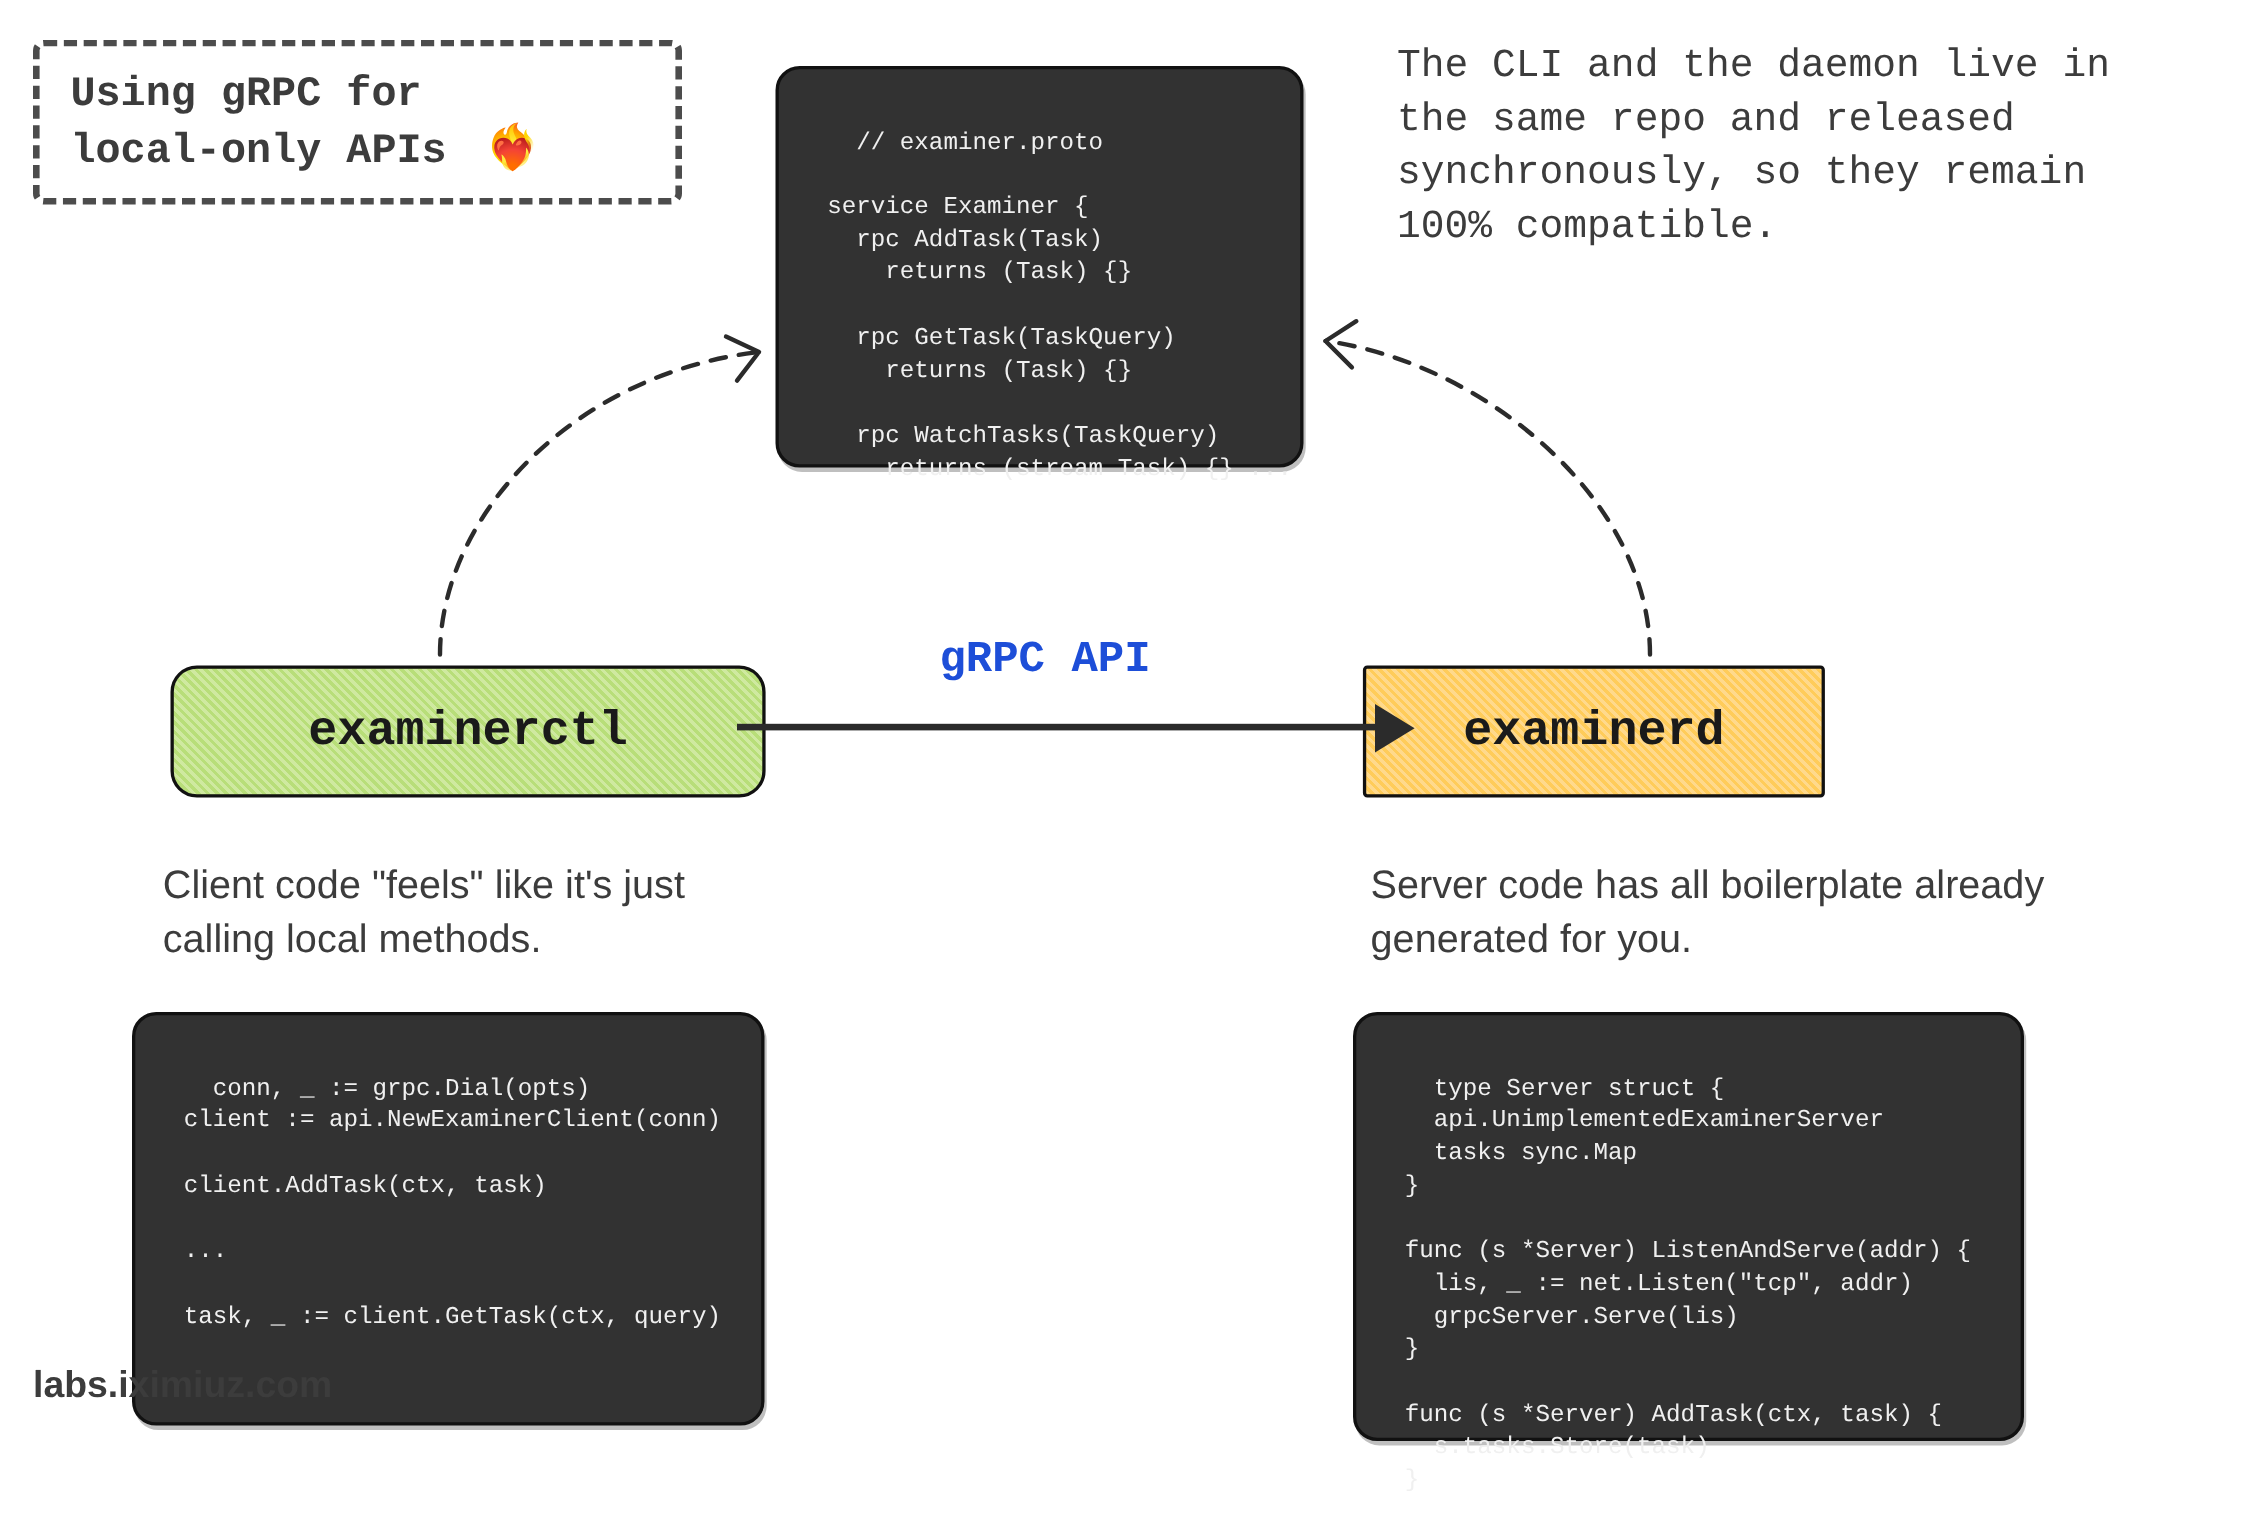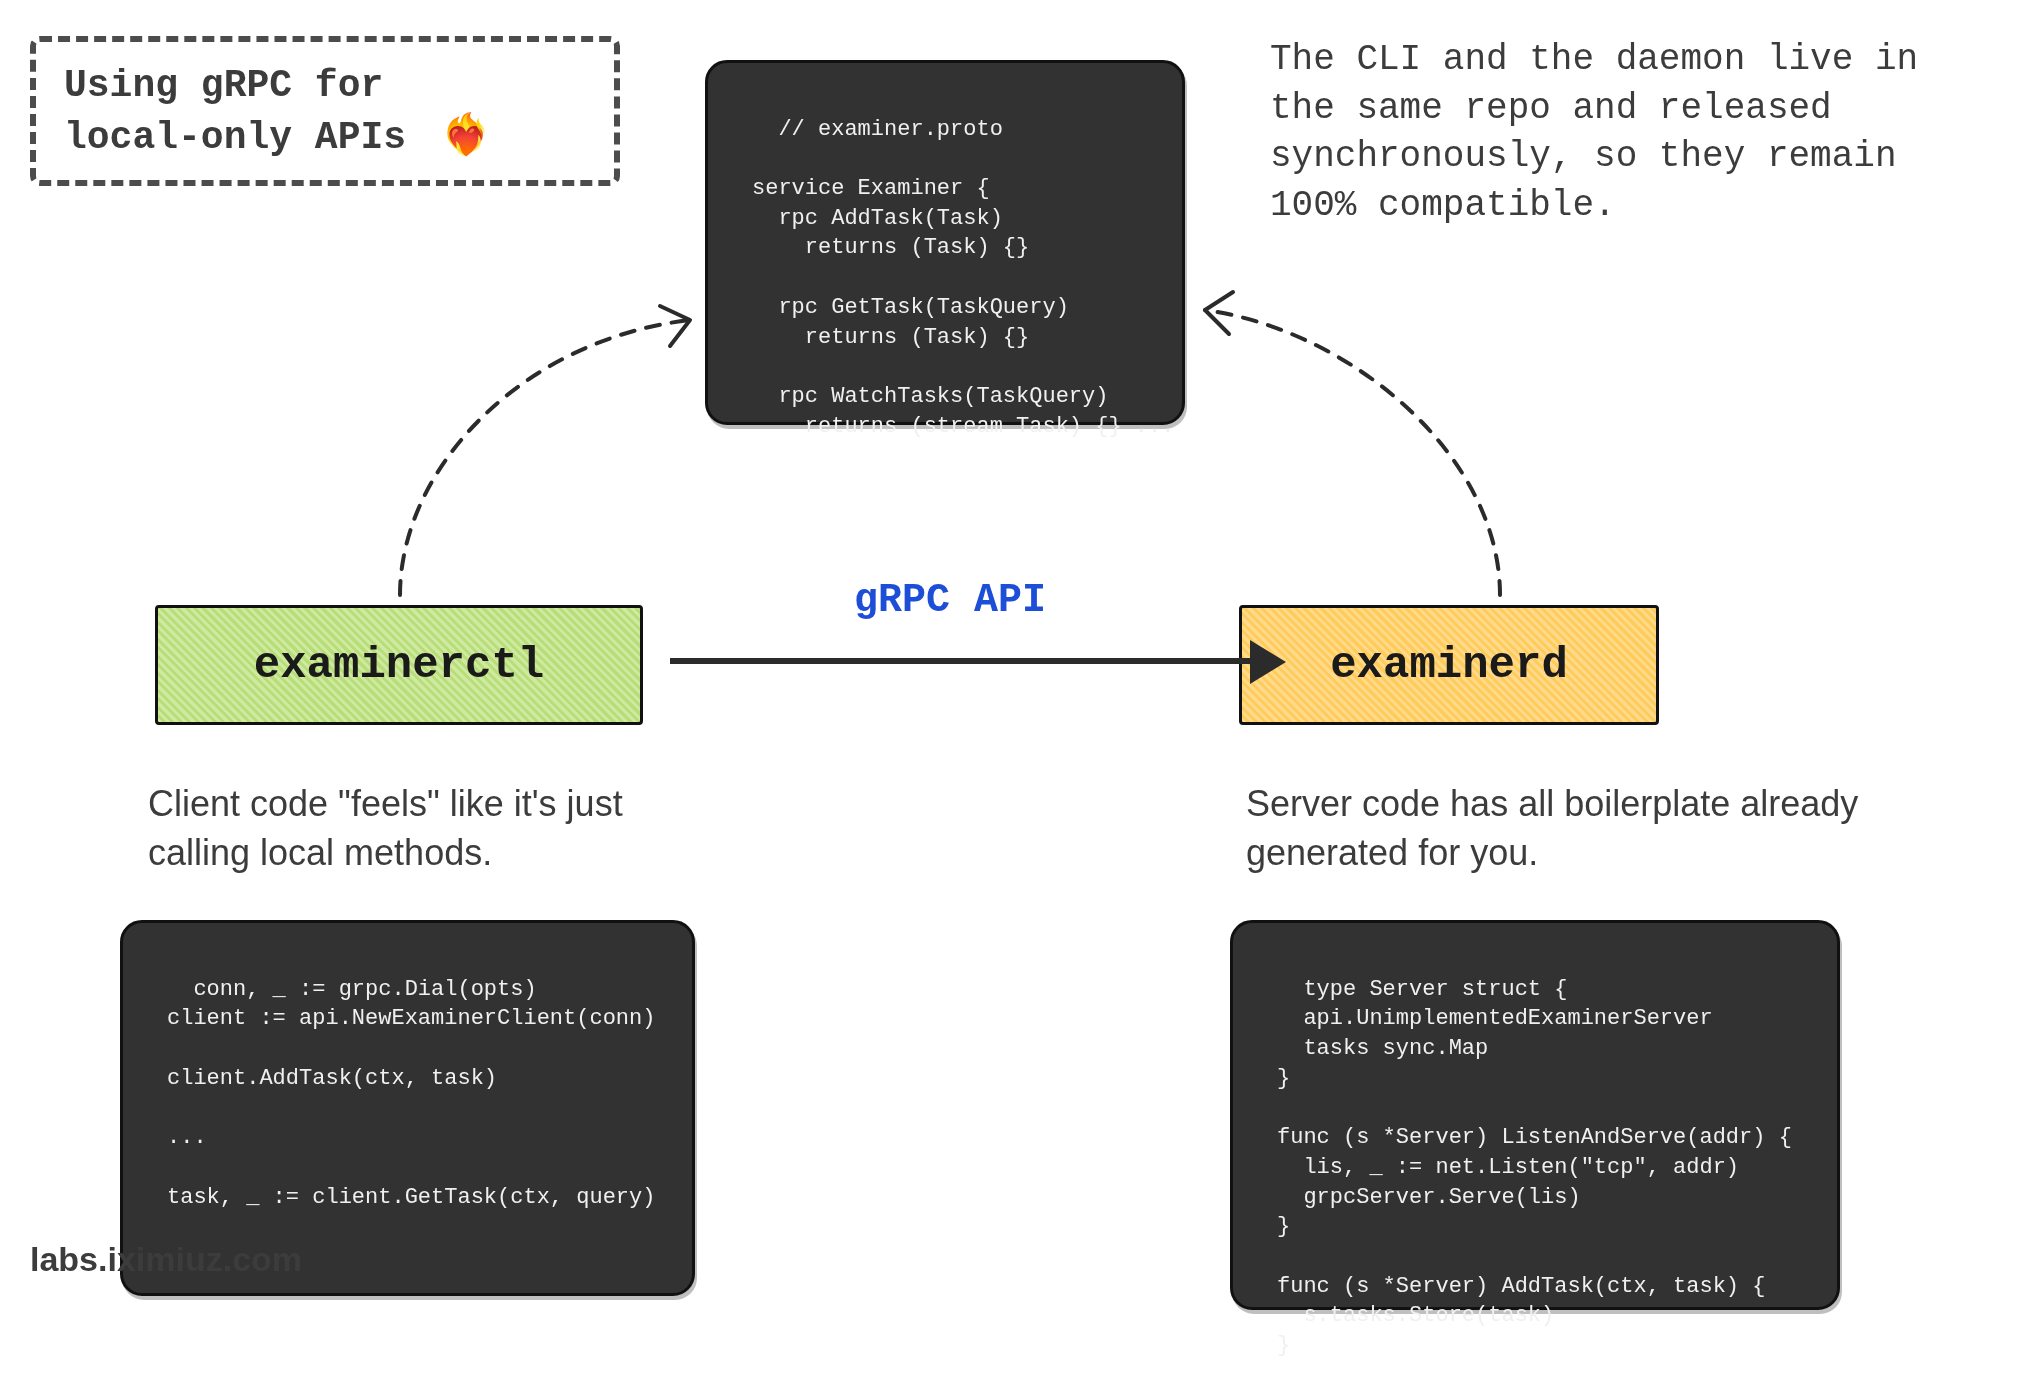--- a/index.html
+++ b/index.html
@@ -78,24 +78,25 @@
     justify-content: center;
     font-family: 'Courier New', monospace;
     font-weight: 700;
     font-size: 44px;
     color: #1a1a1a;
     height: 120px;
   }
   .box-client {
     left: 155px;
     top: 605px;
-    width: 488px;
+    width: 541px;
     background: repeating-linear-gradient(45deg, #cfe9a0 0 3px, #b8de79 3px 6px),
                 repeating-linear-gradient(-45deg, rgba(255,255,255,0.2) 0 3px, rgba(0,0,0,0) 3px 6px);
     background-color: #b5dc6f;
+    border-radius: 24px;
   }
   .box-server {
     left: 1239px;
     top: 605px;
     width: 420px;
     background: repeating-linear-gradient(45deg, #ffd98c 0 3px, #ffcc5a 3px 6px),
                 repeating-linear-gradient(-45deg, rgba(255,255,255,0.2) 0 3px, rgba(0,0,0,0) 3px 6px);
     background-color: #ffc94f;
     text-align: right;
   }

